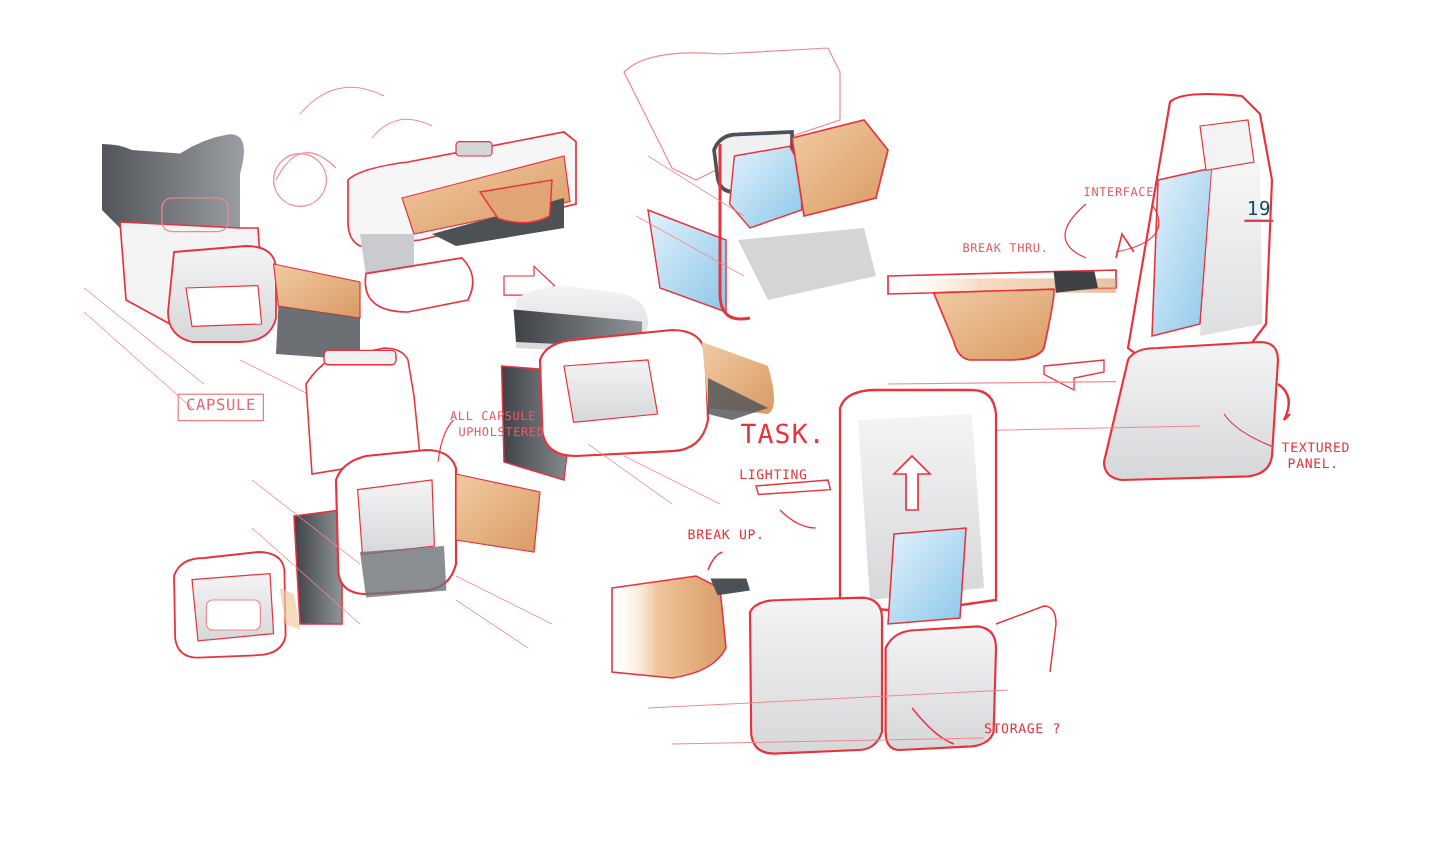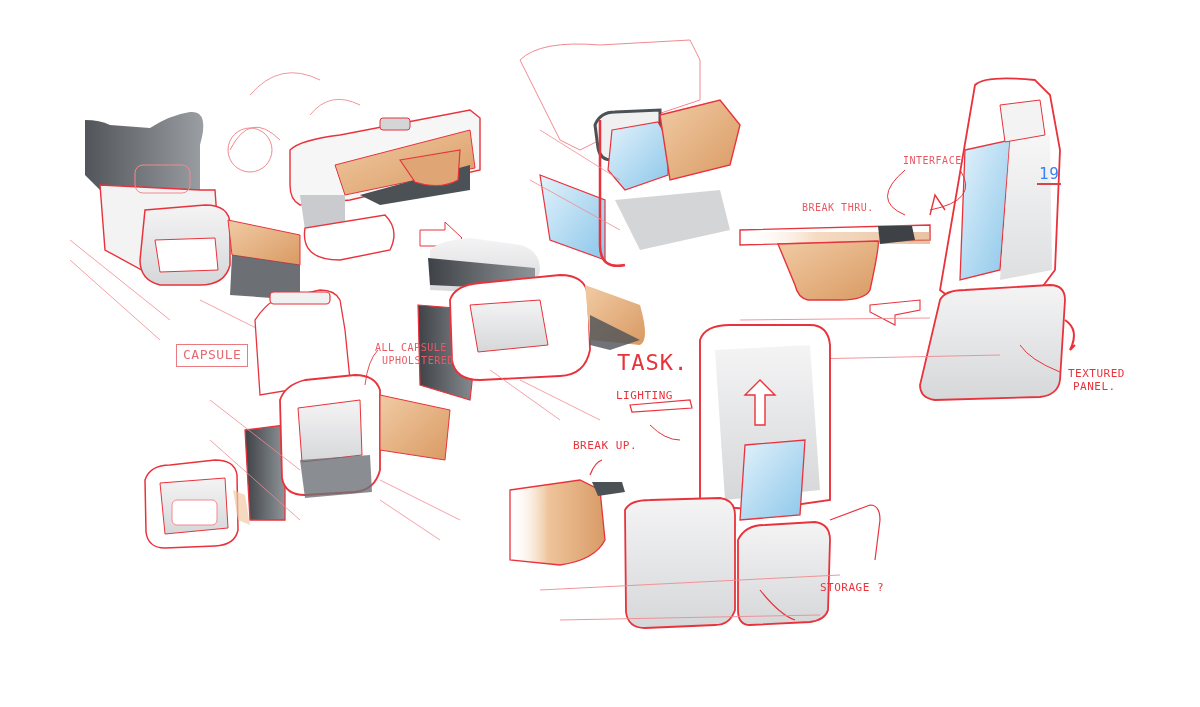--- a/index.html
+++ b/index.html
@@ -11,21 +11,21 @@
     font-family: "DejaVu Sans Mono", monospace;
     color: #e8333c;
     font-size: 11px;
     letter-spacing: 0.5px;
     line-height: 1.15;
     white-space: nowrap;
   }
   .label.big { font-size: 22px; letter-spacing: 1px; }
   .label.thin { color: #e85a63; font-size: 10px; }
   .label.boxed { border: 1px solid #e87a80; padding: 3px 6px; font-size: 13px; color: #e56a72; }
-  .label.seatnum { font-size: 16px; color: #3b82f6; border-bottom: 2px solid #d4444c; padding: 0 2px; }
+  .label.seatnum { font-size: 16px; color: #0c4a6e; border-bottom: 2px solid #d4444c; padding: 0 2px; }
 </style>
 </head>
 <body>
 
 <div class="sheet">
 
   <svg width="1200" height="707" viewBox="0 0 1200 707">
     <defs>
       <linearGradient id="woodGrad" x1="0" y1="0" x2="1" y2="1">
         <stop offset="0" stop-color="#f1cba4"></stop>
@@ -146,32 +146,32 @@
       <path d="M738 540 Q745 525 765 525 L815 522 Q830 524 830 540 L828 610 Q825 620 810 622 L750 625 Q738 625 738 610 Z" fill="url(#lightGrey)" stroke="#e8333c" stroke-width="1.8"></path>
       <path d="M630 405 L690 400 L692 408 L632 412 Z" fill="#ffffff" stroke="#e8333c" stroke-width="1.2"></path>
       <path d="M650 425 Q665 440 680 440" stroke="#e8333c" stroke-width="1" fill="none"></path>
       <path d="M590 475 Q595 462 602 460" stroke="#e8333c" stroke-width="1.2" fill="none"></path>
       <path d="M760 590 Q780 615 795 620" stroke="#e8333c" stroke-width="1.2" fill="none"></path>
       <path d="M540 590 L840 575 M560 620 L820 615" stroke="#f08a90" stroke-width="0.9" fill="none"></path>
       <path d="M830 520 L870 505 Q880 505 880 520 L875 560" stroke="#e8333c" stroke-width="1.2" fill="none"></path>
     </g>
   </svg>
 
-  <div class="label boxed" style="left:148px; top:344px;margin-left:28px;">CAPSULE</div>
+  <div class="label boxed" style="left:148px; top:328px;">CAPSULE</div>
 
   <div class="label thin" style="left:375px; top:342px;">ALL CAPSULE</div>
   <div class="label thin" style="left:382px; top:355px;">UPHOLSTERED</div>
 
   <div class="label big" style="left:617px; top:350px;">TASK.</div>
   <div class="label" style="left:616px; top:378px;margin-top:12px;">LIGHTING</div>
 
   <div class="label thin" style="left:903px; top:155px;">INTERFACE</div>
   <div class="label thin" style="left:802px; top:202px;">BREAK THRU.</div>
 
   <div class="label" style="left:1068px; top:368px;">TEXTURED</div>
   <div class="label" style="left:1073px; top:381px;">PANEL.</div>
 
   <div class="label" style="left:573px; top:440px;">BREAK UP.</div>
-  <div class="label" style="left:820px; top:582px;">STORAGE ?</div>
+  <div class="label" style="left:820px; top:602px;">STORAGE ?</div>
 
   <div class="label seatnum" style="left:1037px; top:165px;">19</div>
 
 </div>
 
 </body></html>

